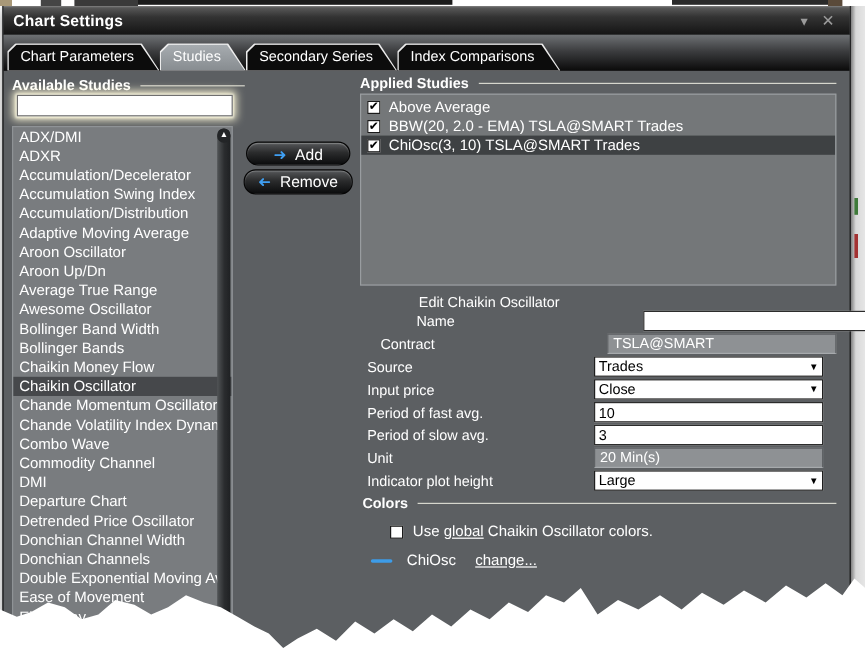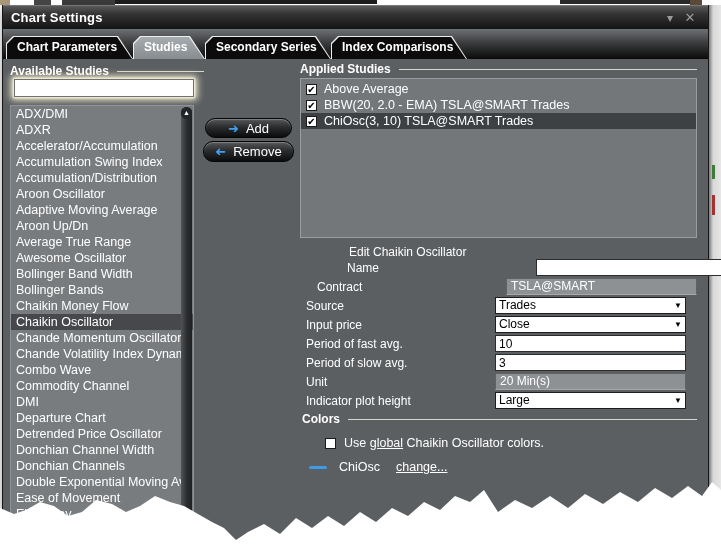--- a/index.html
+++ b/index.html
@@ -33,21 +33,21 @@
   .win-icon.close { font-size:13px; }
 
   
   .tabstrip { height:30px; flex:0 0 30px; position:relative;
     background:linear-gradient(180deg,#6e7174 0%,#3c3d3f 45%,#0a0a0a 100%); }
   .tab { position:absolute; bottom:0; height:23px; background:#ededed;
     clip-path:polygon(0 100%,0 7px,7px 0,calc(100% - 15px) 0,100% 100%); cursor:pointer; }
   .tab-bg { position:absolute; left:1px; right:1px; top:1px; bottom:0; background:#0c0c0c;
     clip-path:polygon(0 100%,0 7px,7px 0,calc(100% - 15px) 0,100% 100%); }
   .tab.active .tab-bg { background:linear-gradient(180deg,#a7acb0 0%,#878c90 100%); }
-  .tab-label { position:relative; z-index:1; display:block; color:#fff; font-weight:bold;
+  .tab-label { position:relative; z-index:1; display:block; color:#fff; font-weight:normal;
     font-size:12px; line-height:22px; padding-left:11px; white-space:nowrap; }
 
   .content { position:relative; flex:1; }
 
   
   .section-label { position:absolute; display:flex; align-items:center; gap:8px; }
   .section-label .txt { color:#fff; font-weight:bold; font-size:12px; white-space:nowrap; }
   .section-label .rule { flex:1; height:1px; background:#d6d6cd; }
 
   
@@ -155,25 +155,25 @@
       </div>
 
       <input class="search-input" type="text" value="" style="">
 
       <div class="study-list" id="available-list">
         <div class="vscrollbar">
           <div class="vscroll-btn">▲</div>
         </div>
       <div class="list-item">ADX/DMI</div>
           <div class="list-item">ADXR</div>
-          <div class="list-item">Accelerator/Accumulation</div>
+          <div class="list-item">Accumulation/Decelerator</div>
           <div class="list-item">Accumulation Swing Index</div>
           <div class="list-item">Accumulation/Distribution</div>
+          <div class="list-item">Adaptive Moving Average</div>
           <div class="list-item">Aroon Oscillator</div>
-          <div class="list-item">Adaptive Moving Average</div>
           <div class="list-item">Aroon Up/Dn</div>
           <div class="list-item">Average True Range</div>
           <div class="list-item">Awesome Oscillator</div>
           <div class="list-item">Bollinger Band Width</div>
           <div class="list-item">Bollinger Bands</div>
           <div class="list-item">Chaikin Money Flow</div>
           <div class="list-item selected">Chaikin Oscillator</div>
           <div class="list-item">Chande Momentum Oscillator</div>
           <div class="list-item">Chande Volatility Index Dynami</div>
           <div class="list-item">Combo Wave</div>

